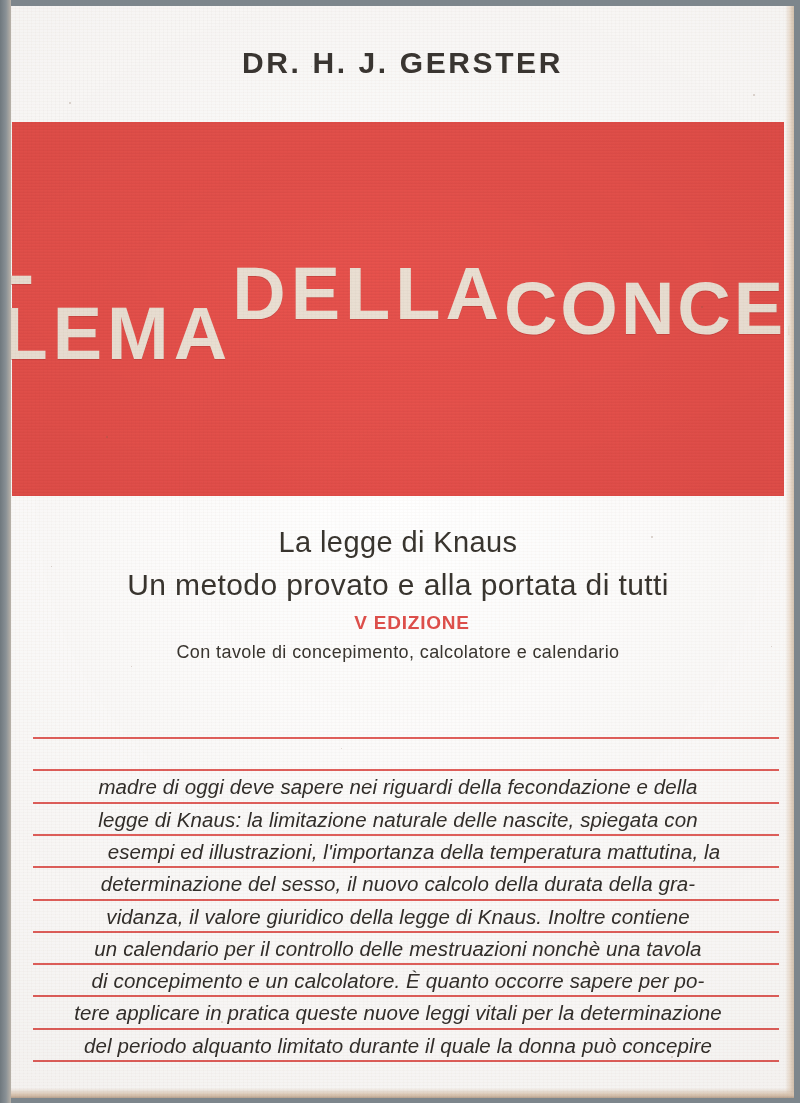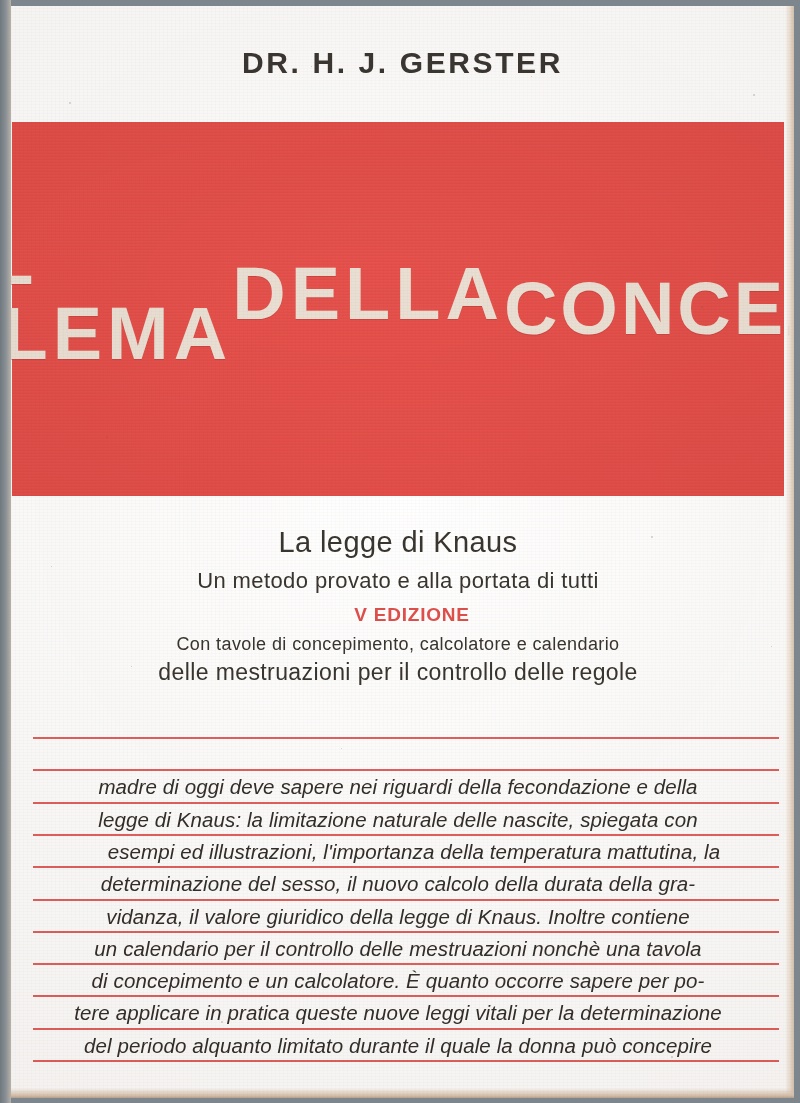--- a/index.html
+++ b/index.html
@@ -148,21 +148,21 @@
     z-index: 3;
     color: #3a3733;
   }
   .sub-line {
     font-family: "Liberation Sans Narrow", "Liberation Sans", sans-serif;
     font-weight: 400;
     color: #39352f;
     letter-spacing: 0.4px;
   }
   .sub-1 { font-size: 29px; margin-bottom: 9px; }
-  .sub-2 { font-size: 22px; margin-bottom: 10px; }
+  .sub-2 { font-size: 30px; margin-bottom: 10px; }
   .edition {
     font-size: 19px;
     font-weight: 700;
     color: #e0504c;
     letter-spacing: 0.8px;
     margin-bottom: 8px;
     font-family: "Liberation Sans Narrow", "Liberation Sans", sans-serif;
     padding-left: 28px;
   }
   .sub-3 { font-size: 18px; margin-bottom: 4px; }
@@ -212,21 +212,20 @@
         <div class="tline tline-2">DELLA</div>
         <div class="tline tline-3">CONCEZIONE</div>
       </div>
     </div>
 
     <div class="subtitle-block">
       <div class="sub-line sub-1">La legge di Knaus</div>
       <div class="sub-line sub-2">Un metodo provato e alla portata di tutti</div>
       <div class="edition">V EDIZIONE</div>
       <div class="sub-line sub-3">Con tavole di concepimento, calcolatore e calendario</div>
-      <div class="sub-line sub-4">delle mestruazioni per il controllo delle regole</div>
     </div>
 
     <div class="blurb">
         <div class="rule" style="top: 0px;"></div>
         <div class="rule" style="top: 32.3px;"></div>
         <div class="rule" style="top: 64.6px;"></div>
         <div class="rule" style="top: 96.9px;"></div>
         <div class="rule" style="top: 129.2px;"></div>
         <div class="rule" style="top: 161.5px;"></div>
         <div class="rule" style="top: 193.8px;"></div>

